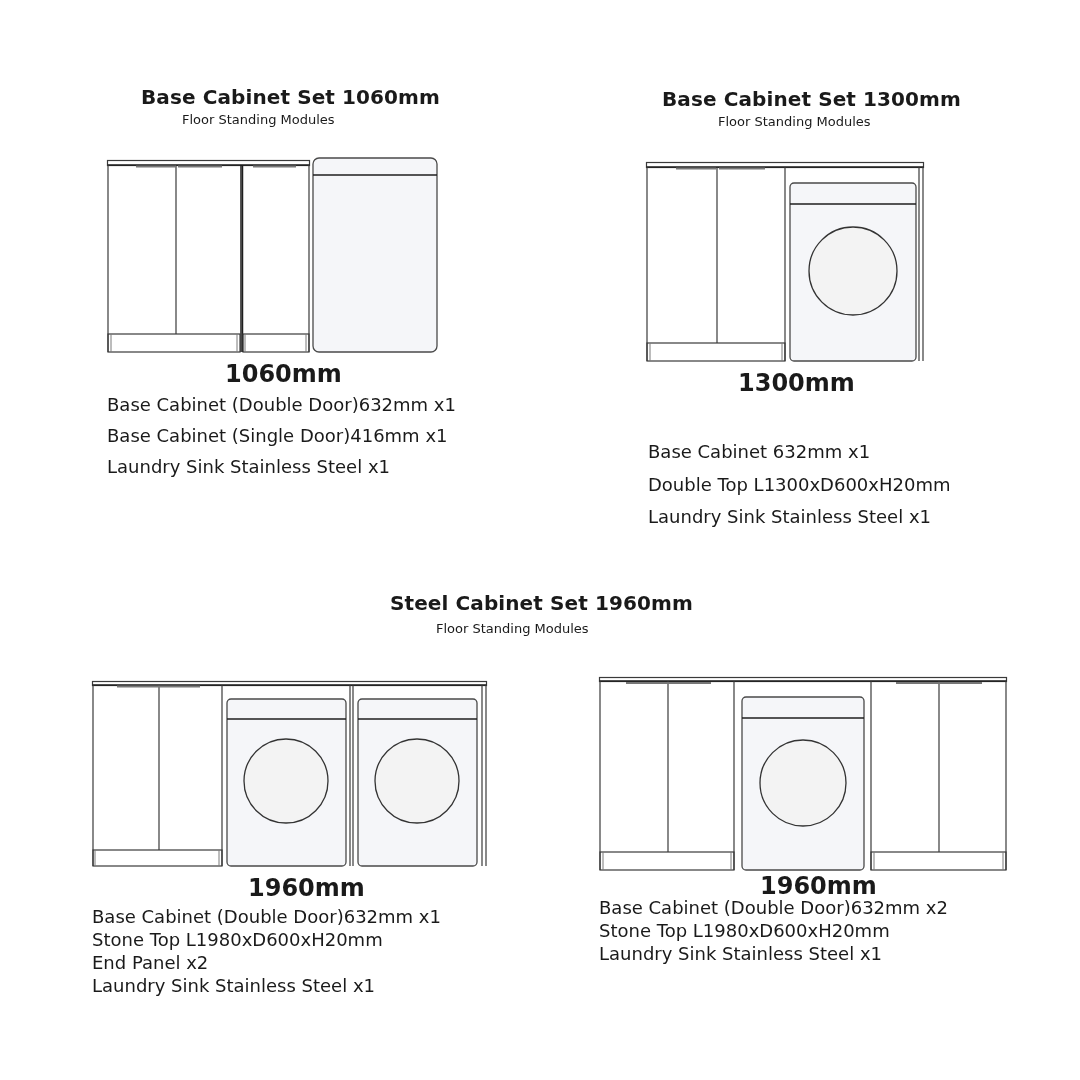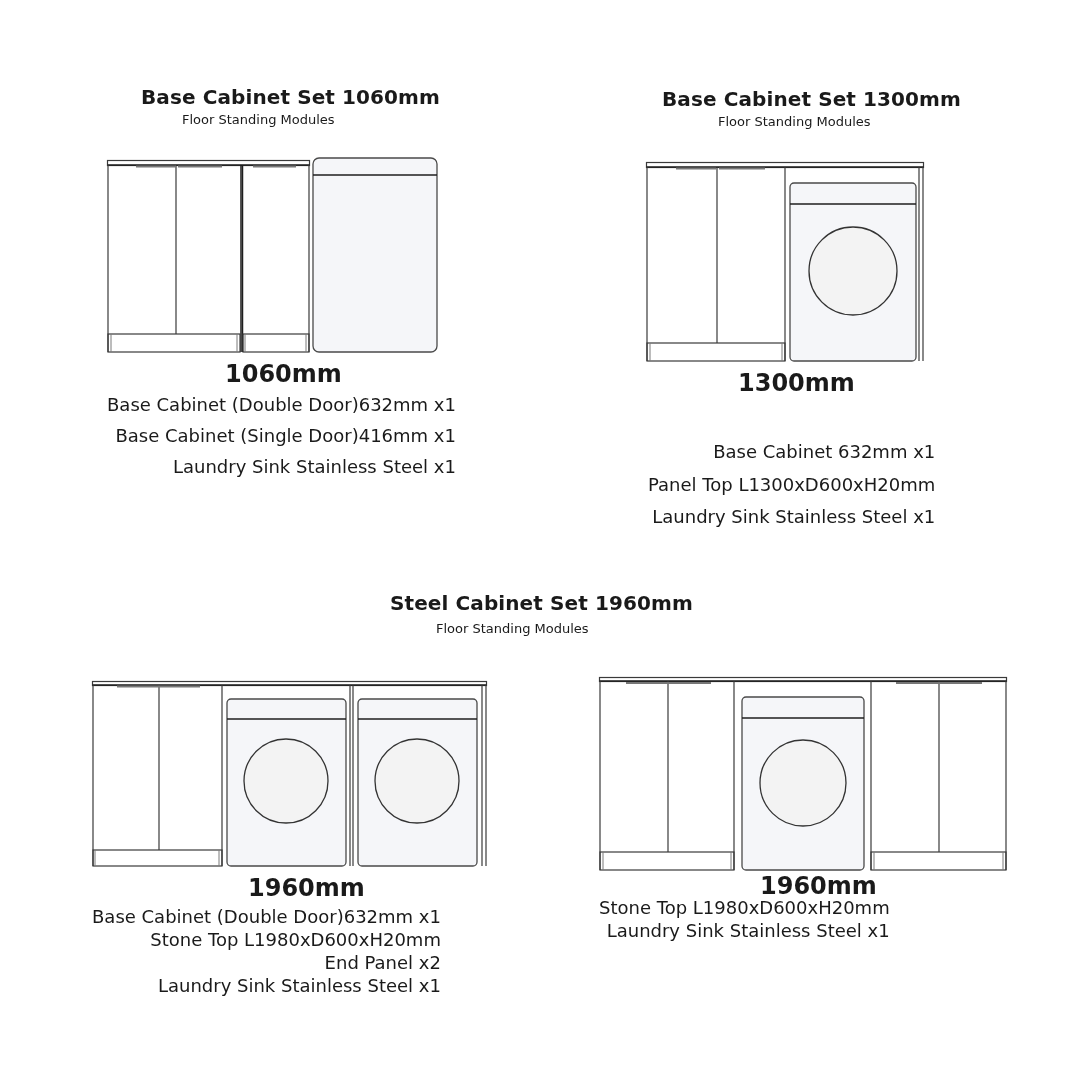--- a/index.html
+++ b/index.html
@@ -1,20 +1,20 @@
 <!DOCTYPE html>
 <html><head>
 <meta charset="utf-8">
 <style>
   html, body { margin: 0; padding: 0; }
   body {
     width: 1080px; height: 1080px; background: #ffffff; position: relative;
     overflow: hidden; font-family: "DejaVu Sans", sans-serif; color: #1a1a1a;
   }
-  .abs { position: absolute; text-align: right; }
+  .abs { position: absolute; }
   .title { font-weight: bold; font-size: 20px; letter-spacing: 0.1px; white-space: nowrap; }
   .subtitle { font-weight: normal; font-size: 13px; white-space: nowrap; }
   .dim { font-weight: bold; font-size: 24px; white-space: nowrap; }
   .spec { font-size: 18px; white-space: nowrap; line-height: 31px; }
   .spec.tight { line-height: 23px; }
   svg { position: absolute; overflow: visible; }
   .ln { stroke: #3a3a3a; stroke-width: 1.2; fill: none; }
   .ln2 { stroke: #7a7a7a; stroke-width: 1; fill: none; }
   .dark { stroke: #1e1e1e; stroke-width: 1.5; fill: none; }
   .handle { stroke: #777; stroke-width: 2.2; }
@@ -91,21 +91,21 @@
     </g>
     <g>
       <line class="ln" x1="919" y1="167" x2="919" y2="361"></line>
       <line class="ln" x1="923" y1="167" x2="923" y2="361"></line>
     </g>
   </svg>
 
   <div class="abs dim" style="left:738px; top:369px;">1300mm</div>
   <div class="abs spec" style="left:648px; top:400px; line-height:32.5px;margin-top:36px;">
     <div>Base Cabinet 632mm x1</div>
-    <div>Panel Top L1300xD600xH20mm</div>
+    <div>Double Top L1300xD600xH20mm</div>
     <div>Laundry Sink Stainless Steel x1</div>
   </div>
 </div>
 
 <div>
   <div class="abs title" style="left:390px; top:591px;">Steel Cabinet Set 1960mm</div>
   <div class="abs subtitle" style="left:436px; top:621px;">Floor Standing Modules</div>
 
   <div>
     <svg style="left:0; top:0;" width="1080" height="1080">
@@ -171,17 +171,18 @@
         <line class="ln" x1="939" y1="681" x2="939" y2="852"></line>
         <line class="ln" x1="1006" y1="681" x2="1006" y2="870"></line>
         <line class="handle" x1="896" y1="683" x2="982" y2="683"></line>
         <rect class="ln" x="871" y="852" width="135" height="18"></rect>
         <line class="ln2" x1="874" y1="852" x2="874" y2="870"></line>
         <line class="ln2" x1="1003" y1="852" x2="1003" y2="870"></line>
       </g>
     </svg>
     <div class="abs dim" style="left:760px; top:872px;">1960mm</div>
     <div class="abs spec tight" style="left:599px; top:896px;">
+      <div>Base Cabinet (Double Door)632mm x2</div>
       <div>Stone Top L1980xD600xH20mm</div>
       <div>Laundry Sink Stainless Steel x1</div>
     </div>
   </div>
 </div>
 
 </body></html>

